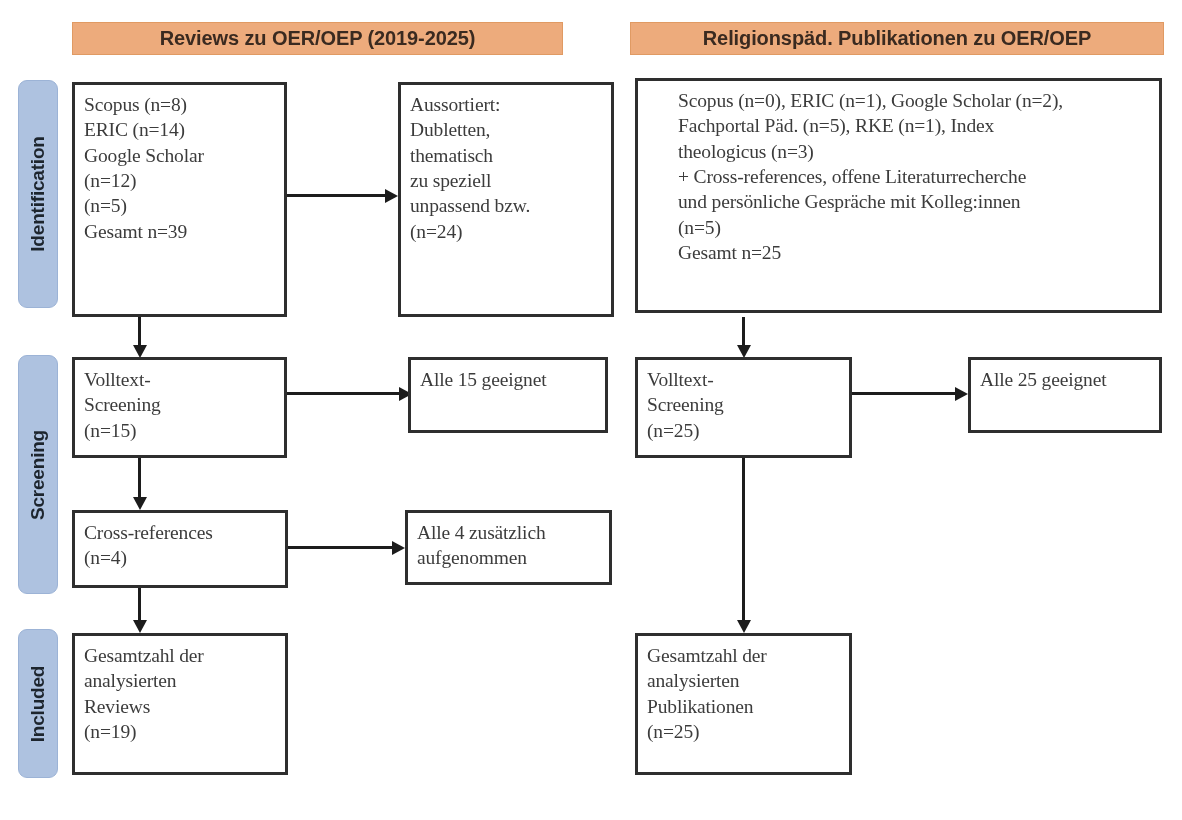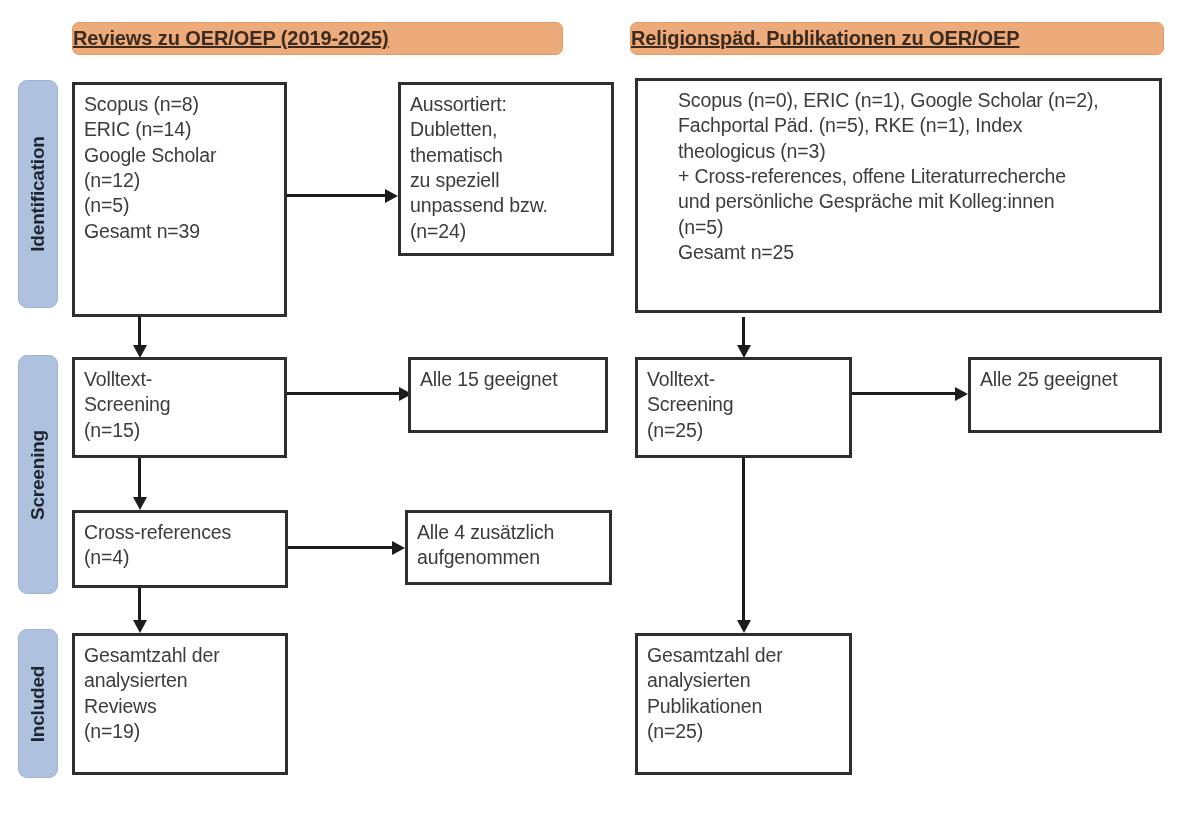--- a/index.html
+++ b/index.html
@@ -16,30 +16,29 @@
     height: 820px;
     background: #ffffff;
     overflow: hidden;
   }
 
   
   .phase-header {
     position: absolute;
     background: #edab7c;
     border: 1px solid #e09a63;
-    border-radius: 7px;
+    border-radius: 0;
     color: #3a2a20;
     font-weight: bold;
     font-size: 20px;
     display: flex;
     align-items: center;
-    justify-content: flex-start;
+    justify-content: center;
     letter-spacing: -0.1px;
     white-space: nowrap;
-    text-decoration: underline;
   }
 
   
   .stage-label {
     position: absolute;
     background: #aec2e0;
     border: 1px solid #9cb3d6;
     border-radius: 9px;
     display: flex;
     align-items: center;
@@ -59,20 +58,21 @@
     position: absolute;
     background: #ffffff;
     border: 3px solid #2e2e2e;
     box-sizing: border-box;
     padding: 7px 9px 5px 9px;
     color: #3c3c3c;
     font-size: 19.5px;
     line-height: 1.30;
     letter-spacing: -0.15px;
     overflow: hidden;
+    font-family: Liberation Serif, serif;
   }
   .box .line { display: block; white-space: nowrap; }
 
   
   .conn-h {
     position: absolute;
     height: 3px;
     background: #1c1c1c;
   }
   .conn-v {
@@ -125,21 +125,21 @@
     <span class="line">ERIC (n=14)</span>
     <span class="line">Google Scholar</span>
     <span class="line">(n=12)</span>
     <span class="line">(n=5)</span>
     <span class="line">Gesamt n=39</span>
   </div>
 
   <div class="conn-h" style="left:287px; top:194px; width:98px;"></div>
   <div class="arrow-right" style="left:385px; top:188.5px;"></div>
 
-  <div class="box" style="left:398px; top:82px; width:216px; height:174px;">
+  <div class="box" style="left:398px; top:82px; width:216px; height:235px;">
     <span class="line">Aussortiert:</span>
     <span class="line">Dubletten,</span>
     <span class="line">thematisch</span>
     <span class="line">zu speziell</span>
     <span class="line">unpassend bzw.</span>
     <span class="line">(n=24)</span>
   </div>
 
   <div class="conn-v" style="left:138px; top:317px; height:28px;"></div>
   <div class="arrow-down" style="left:132.5px; top:345px;"></div>

